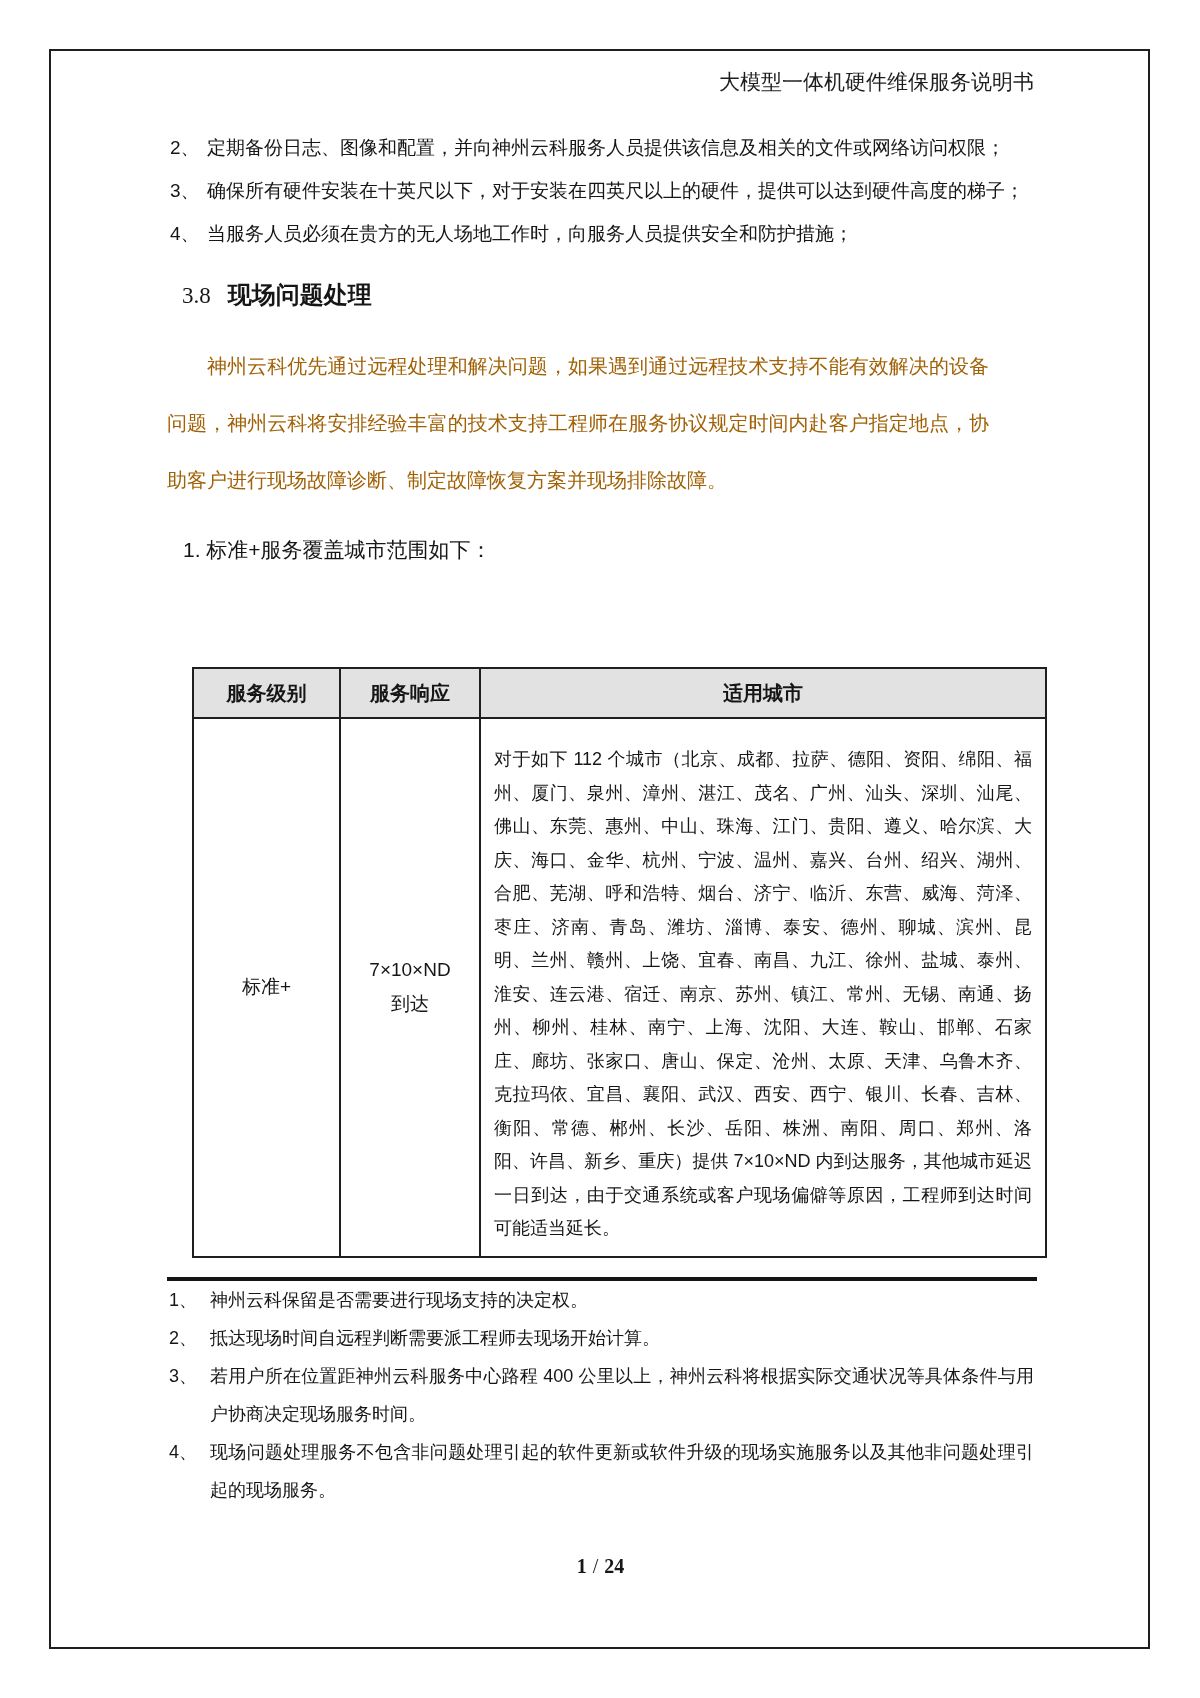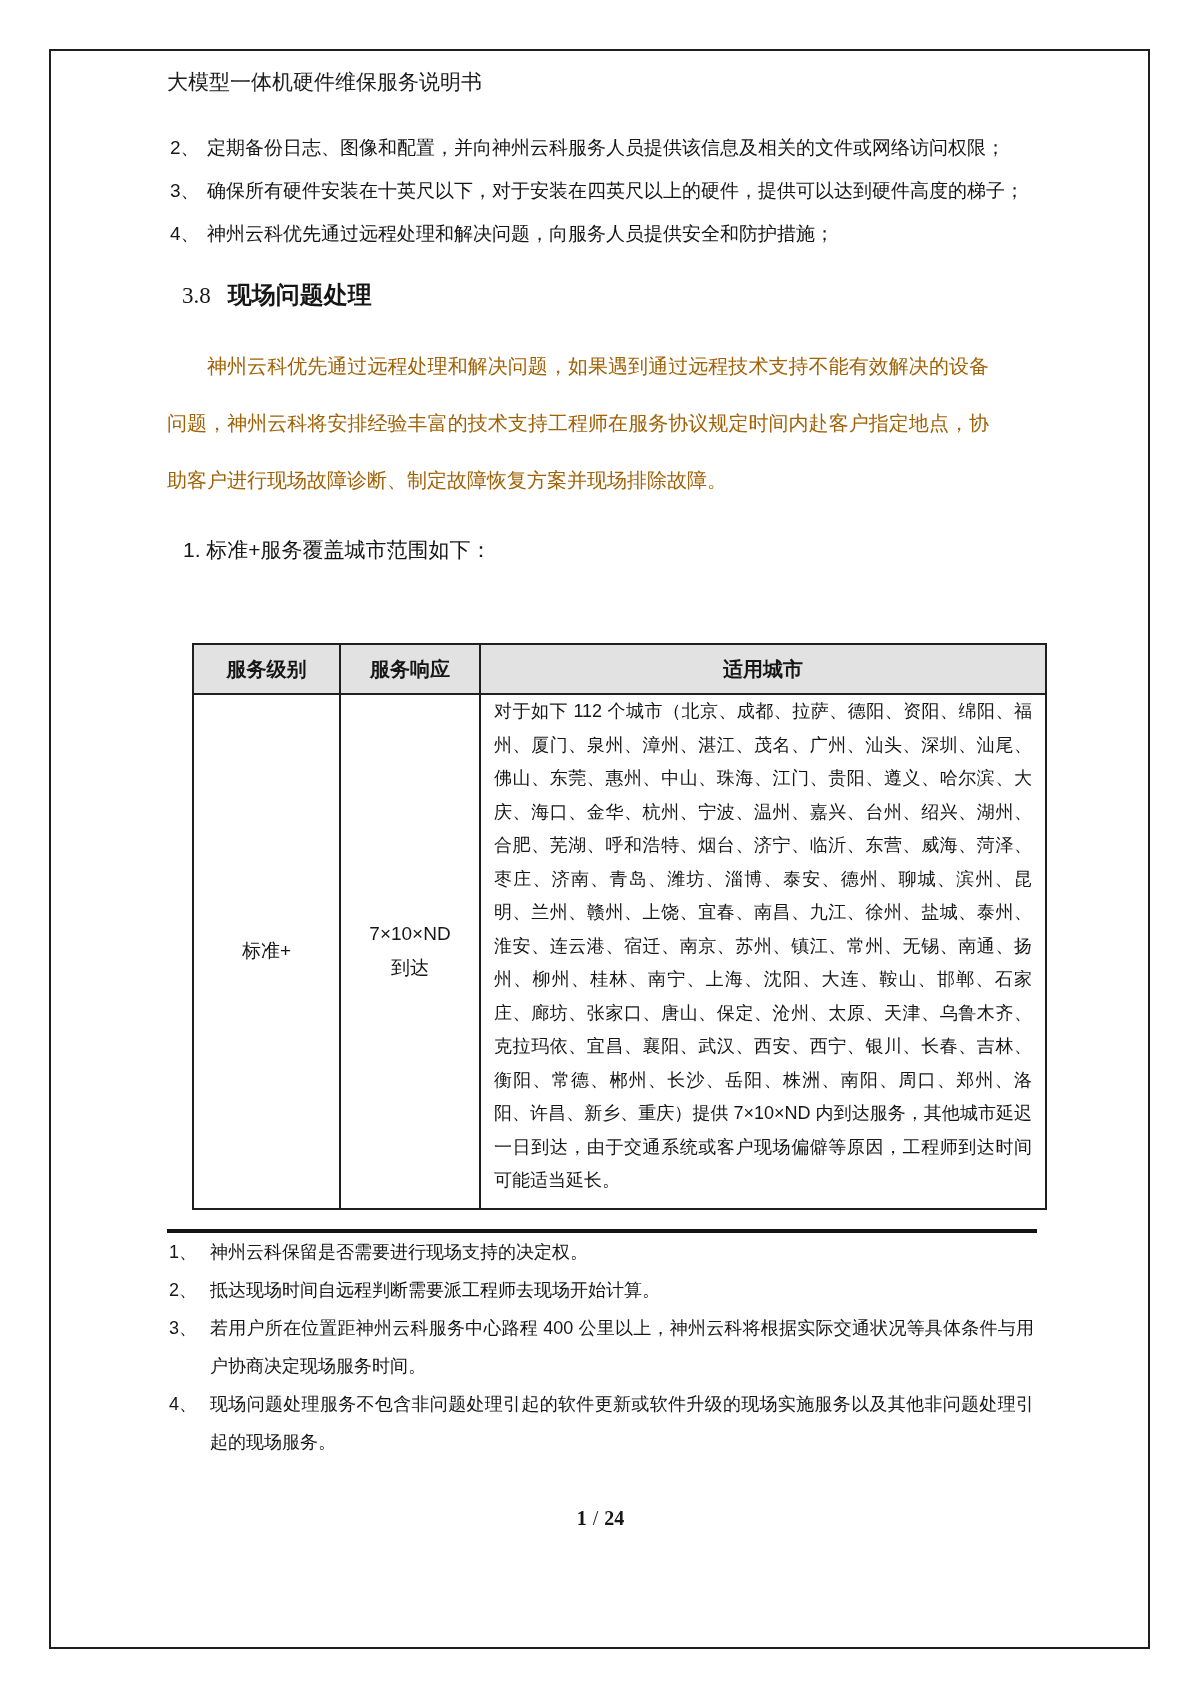--- a/index.html
+++ b/index.html
@@ -19,20 +19,21 @@
     width: 1101px;
     height: 1600px;
     border: 2px solid #1f1f1f;
     box-sizing: border-box;
     background: #ffffff;
   }
   .content {
     padding: 16px 114px 0 116px;
   }
   .doc-header {
+    text-align: right;
     font-family: "Liberation Serif", "DejaVu Serif", serif;
     font-size: 21px;
     line-height: 30px;
     color: #1c1c1c;
   }
   .intro-list { margin-top: 36px; }
   .intro-item {
     display: flex;
     font-size: 19px;
     line-height: 30px;
@@ -69,21 +70,21 @@
 
   .coverage-heading {
     margin-top: 24px;
     margin-left: 16px;
     font-weight: 400;
     font-size: 21px;
     line-height: 34px;
   }
 
   .svc-table {
-    margin: 76px 0 0 25px;
+    margin: 100px 0 0 25px;
     border-collapse: collapse;
     width: 853px;
     table-layout: fixed;
   }
   .svc-table th, .svc-table td {
     border: 2px solid #1f1f1f;
     box-sizing: border-box;
   }
   .svc-table th {
     background: #e2e2e2;
@@ -101,21 +102,21 @@
     vertical-align: middle;
     font-size: 19px;
   }
   td.cell-response {
     text-align: center;
     vertical-align: middle;
     font-size: 19px;
     line-height: 34px;
   }
   td.cell-cities {
-    padding: 0 13px 10px 13px;
+    padding: 24px 13px 10px 13px;
     font-size: 18px;
     line-height: 33.5px;
     text-align: justify;
     vertical-align: top;
   }
 
   .divider {
     margin-top: 19px;
     width: 870px;
     border-top: 4px solid #141414;
@@ -152,21 +153,21 @@
       <div class="intro-item">
         <span class="intro-num">2、</span>
         <span class="intro-text">定期备份日志、图像和配置，并向神州云科服务人员提供该信息及相关的文件或网络访问权限；</span>
       </div>
       <div class="intro-item">
         <span class="intro-num">3、</span>
         <span class="intro-text">确保所有硬件安装在十英尺以下，对于安装在四英尺以上的硬件，提供可以达到硬件高度的梯子；</span>
       </div>
       <div class="intro-item">
         <span class="intro-num">4、</span>
-        <span class="intro-text">神州云科优先通过远程处理和解决问题，向服务人员提供安全和防护措施；</span>
+        <span class="intro-text">当服务人员必须在贵方的无人场地工作时，向服务人员提供安全和防护措施；</span>
       </div>
     </div>
 
     <div class="section-heading">
       <span class="section-number">3.8</span>
       <span class="section-title">现场问题处理</span>
     </div>
 
     <div class="para para-first">神州云科优先通过远程处理和解决问题，如果遇到通过远程技术支持不能有效解决的设备问题，神州云科将安排经验丰富的技术支持工程师在服务协议规定时间内赴客户指定地点，协助客户进行现场故障诊断、制定故障恢复方案并现场排除故障。</div>
 

